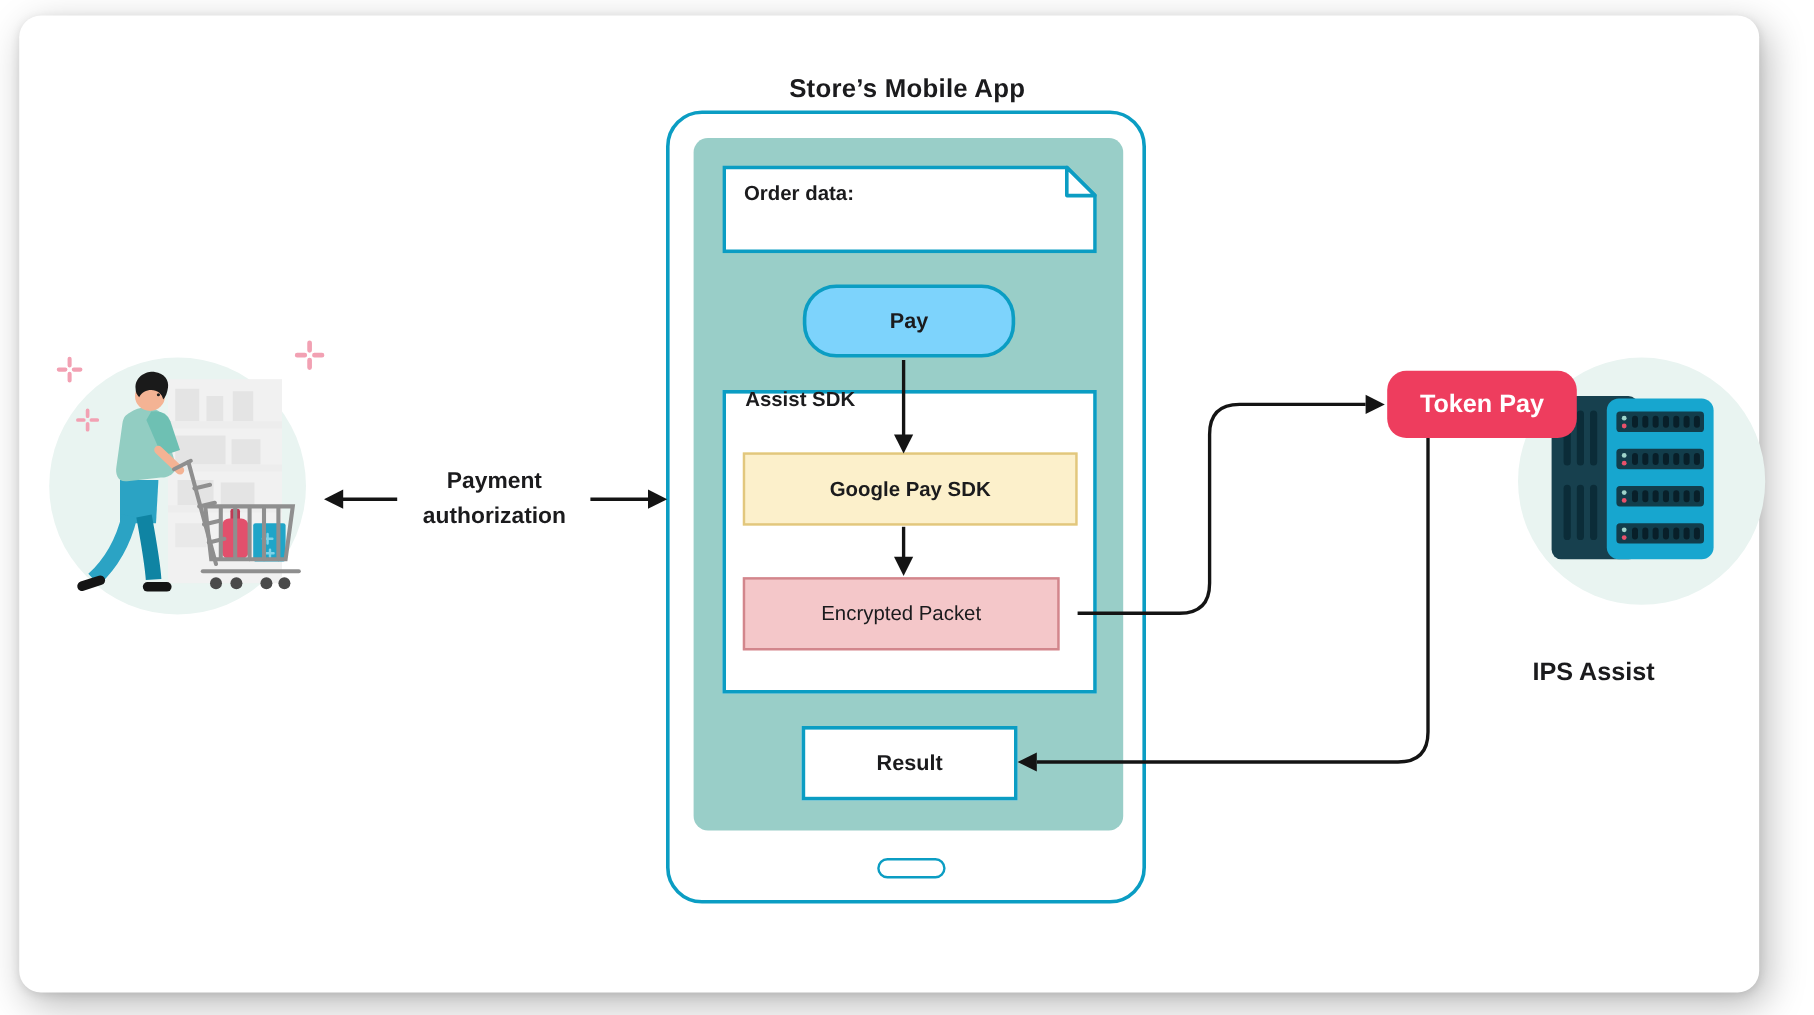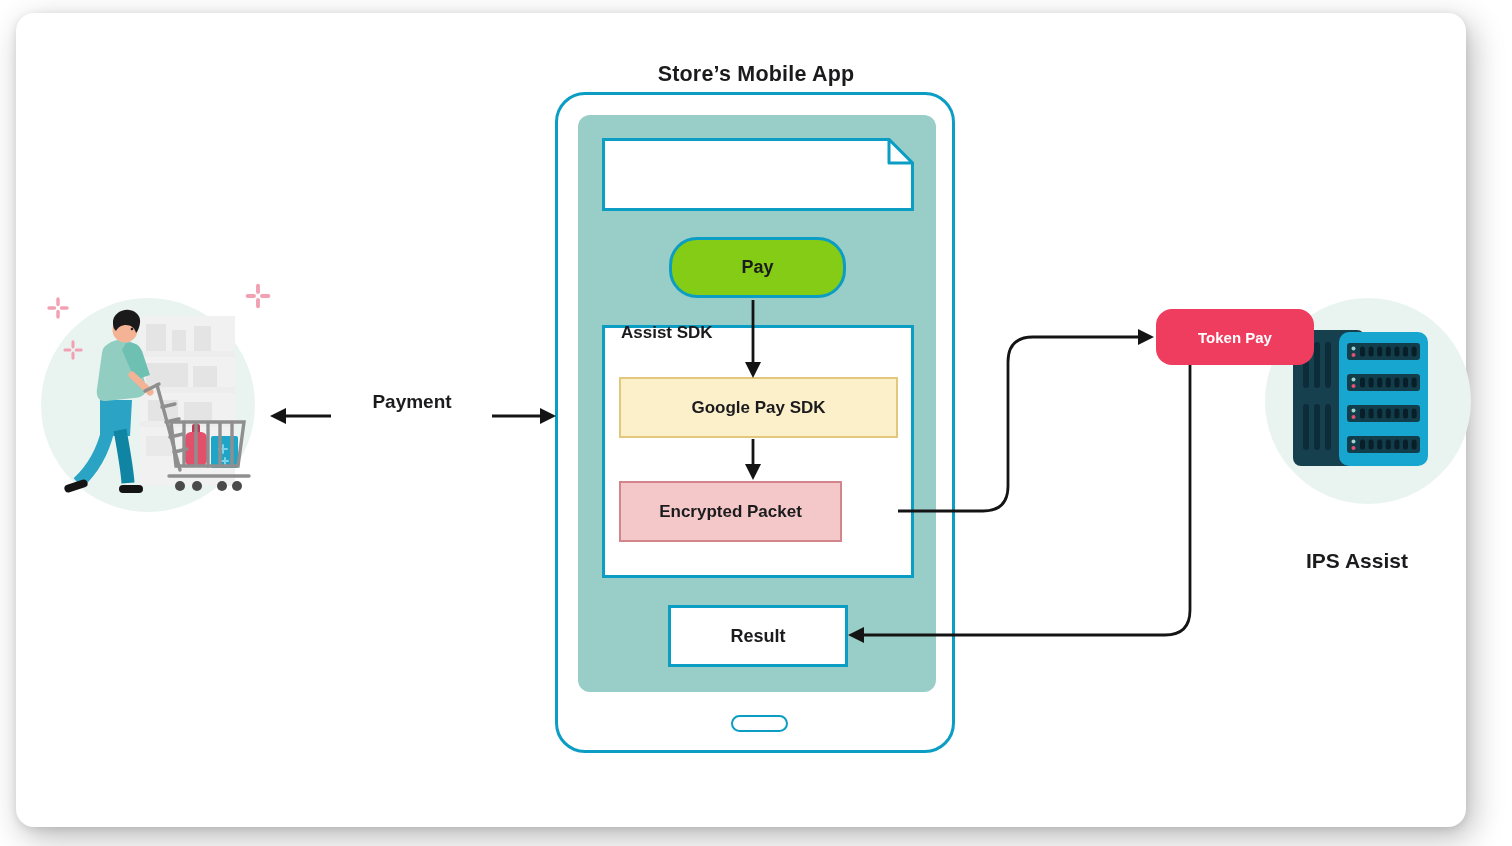--- a/index.html
+++ b/index.html
@@ -6,38 +6,38 @@
     font-family:"Liberation Sans",sans-serif;color:#1b1b1d;}
   .abs{position:absolute;box-sizing:border-box;}
   .card{left:16px;top:13px;width:1450px;height:814px;background:#fff;border-radius:18px;
     box-shadow:6px 10px 32px rgba(0,0,0,.28), 0 2px 8px rgba(0,0,0,.10);}
   .layer{left:0;top:0;width:1512px;height:846px;pointer-events:none;}
   .title{left:556px;top:38px;width:400px;text-align:center;font-size:21.5px;font-weight:700;letter-spacing:.2px;margin-top:24px;}
   .phone{left:555px;top:92px;width:400px;height:661px;border:3px solid var(--outline-blue,#0B9DC3);
     border-radius:30px;background:#fff;}
   .screen{left:578px;top:115px;width:358px;height:577px;background:var(--screen-teal,#99CEC8);border-radius:12px;}
   .order-text{left:620px;top:150px;width:280px;font-size:17px;line-height:23px;font-weight:700;}
-  .pay{left:669px;top:237px;width:177px;height:61px;background:#84cc16;border:3px solid var(--outline-blue,#0B9DC3);
+  .pay{left:669px;top:237px;width:177px;height:61px;background:#7dd3fc;border:3px solid var(--outline-blue,#0B9DC3);
     border-radius:28px;display:flex;align-items:center;justify-content:center;font-size:18px;font-weight:700;}
   .sdk{left:602px;top:325px;width:312px;height:253px;background:#fff;border:3px solid var(--outline-blue,#0B9DC3);}
   .sdk-title{left:621px;top:323px;font-size:17px;font-weight:700;}
   .gpay{left:619px;top:377px;width:279px;height:61px;background:var(--yellow-fill,#FCF0CB);
     border:2.5px solid var(--yellow-border,#E2C77D);display:flex;align-items:center;justify-content:center;
     font-size:17px;font-weight:700;}
-  .packet{left:619px;top:481px;width:223px;height:61px;background:var(--pink-fill,#F4C7C9);
+  .packet{left:619px;top:481px;width:264px;height:61px;background:var(--pink-fill,#F4C7C9);
     border:2.5px solid var(--pink-border,#D2868C);display:flex;align-items:center;justify-content:center;
-    font-size:17px;font-weight:700;}
+    font-size:17px;font-weight:400;}
   .result{left:668px;top:605px;width:180px;height:62px;background:#fff;border:3px solid var(--outline-blue,#0B9DC3);
     display:flex;align-items:center;justify-content:center;font-size:18px;font-weight:700;text-align:center;}
   .home{left:731px;top:715px;width:57px;height:17px;border:2.5px solid var(--outline-blue,#0B9DC3);
     border-radius:10px;background:#fff;}
   .auth{left:322px;top:387px;width:180px;text-align:center;font-size:19px;line-height:29px;font-weight:700;}
   .token{left:1156px;top:309px;width:158px;height:56px;background:var(--token-pink,#EE3D5E);border-radius:16px;
-    display:flex;align-items:center;justify-content:center;color:#fff;font-size:15px;font-weight:700;}
-  .ips{left:1277px;top:549px;width:160px;text-align:center;font-size:21px;font-weight:700;}
+    display:flex;align-items:center;justify-content:center;color:#fff;font-size:21px;font-weight:700;}
+  .ips{left:1277px;top:549px;width:160px;font-size:21px;font-weight:700;}
 </style>
 </head>
 <body>
 
 <div class="abs card"></div>
 
 <svg class="abs" style="left:28px;top:280px;" width="250" height="240" viewBox="0 0 250 240">
   <circle cx="120" cy="125" r="107" fill="var(--mint,#E9F4F1)"></circle>
   <g stroke="var(--sparkle-pink,#F2A1B3)" stroke-width="3.4" stroke-linecap="round" fill="none">
     <g transform="translate(30,28)">
@@ -176,34 +176,36 @@
 <div class="abs title">Store’s Mobile App</div>
 
 <div class="abs phone"></div>
 <div class="abs screen"></div>
 
 <svg class="abs" style="left:602px;top:138px;" width="312" height="73" viewBox="0 0 312 73">
   <path d="M1.5,1.5 H287 L310.5,25 V71.5 H1.5 Z" fill="#ffffff" stroke="var(--outline-blue,#0B9DC3)" stroke-width="3" stroke-linejoin="miter"></path>
   <path d="M287,1.5 V25 H310.5 Z" fill="#ffffff" stroke="var(--outline-blue,#0B9DC3)" stroke-width="3" stroke-linejoin="round"></path>
 </svg>
 <div class="abs order-text">
+  <div>Order data:</div>
 </div>
 
 <div class="abs pay">Pay</div>
 
 <div class="abs sdk"></div>
 <div class="abs sdk-title">Assist SDK</div>
 <div class="abs gpay">Google Pay SDK</div>
 <div class="abs packet">Encrypted Packet</div>
 
 <div class="abs result">Result</div>
 <div class="abs home"></div>
 
 <div class="abs auth">
   <div>Payment</div>
+  <div>authorization</div>
 </div>
 
 <div class="abs token">Token Pay</div>
 <div class="abs ips">IPS Assist</div>
 
 <svg class="abs layer" viewBox="0 0 1512 846">
   <g fill="none" stroke="var(--ink,#141414)" stroke-width="2.8">
     <path d="M753,300 V363"></path>
     <path d="M753,439 V465"></path>
     <path d="M898,511 H983 Q1008,511 1008,486 V362 Q1008,337 1033,337 H1138"></path>

